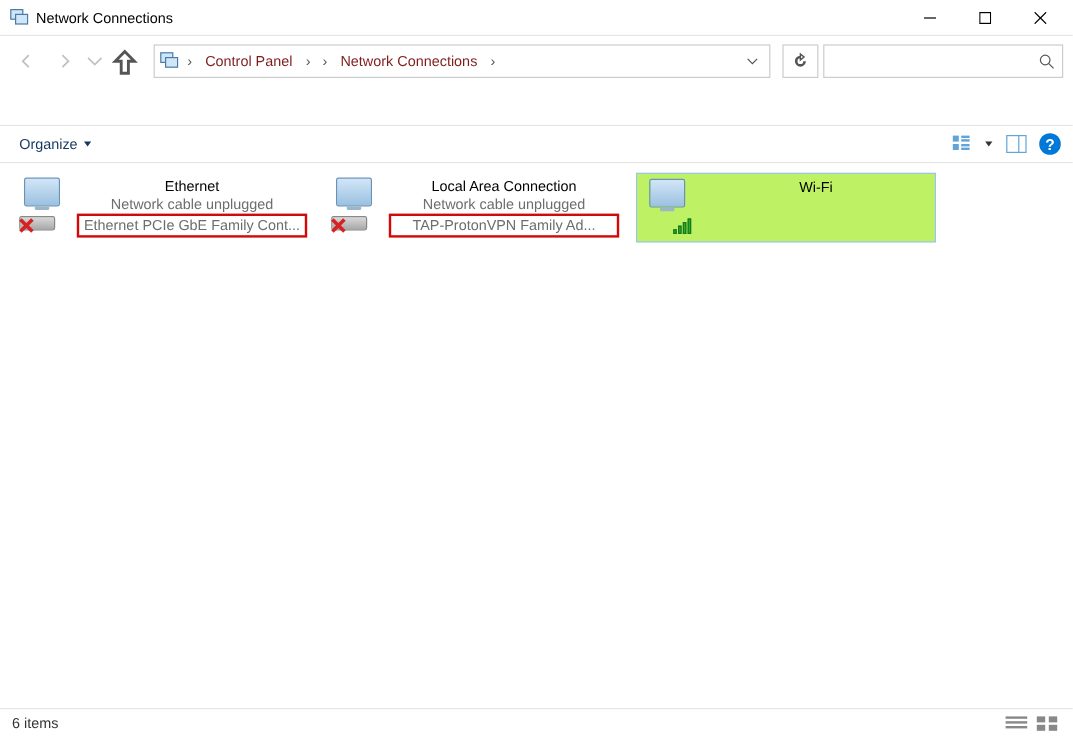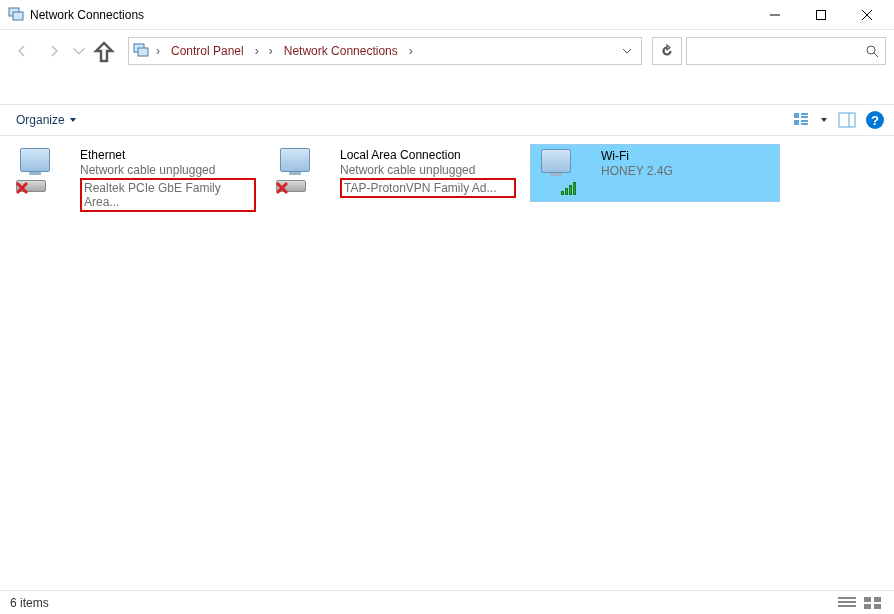--- a/index.html
+++ b/index.html
@@ -27,22 +27,22 @@
   .search-box .search-icon { width:14px; height:14px; color:#555; }
   
   .toolbar { height:32px; border-top:1px solid #e5e5e5; border-bottom:1px solid #e5e5e5; display:flex; align-items:center; padding:0 10px;margin-top:32px; }
   .organize { display:flex; align-items:center; gap:4px; color:#15385f; cursor:pointer; padding:2px 6px; }
   .toolbar .spacer { flex:1; }
   .tb-right { display:flex; align-items:center; gap:10px; }
   .tb-ic { width:18px; height:18px; display:flex;align-items:center;justify-content:center;cursor:pointer; color:#0066cc; }
   .help-ic { width:18px;height:18px;border-radius:50%;background:#0078d7;color:#fff;display:flex;align-items:center;justify-content:center;font-weight:bold;font-size:13px;cursor:pointer; }
   
   .content { flex:1; padding:8px 10px; display:flex; gap:10px; align-items:flex-start; }
-  .conn-item { width:250px; display:flex; align-items:flex-start; gap:18px; padding:4px; position:relative; }
-  .conn-item.selected { border:1px solid #99c7ee; background:#7dd3fc; }
+  .conn-item { width:250px; display:flex; align-items:flex-start; gap:2px; padding:4px; position:relative;text-align:center; }
+  .conn-item.selected { border:1px solid #99c7ee; background:#bef264; }
   .conn-icon-wrap { width:48px; height:48px; position:relative; flex:none; }
   .conn-monitor { position:absolute; top:0; left:6px; width:30px; height:24px; background:linear-gradient(#d2e5f7,#9bc1e0); border:1px solid #6792b9; border-radius:2px; }
   .conn-monitor::after { content:""; position:absolute; left:50%; transform:translateX(-50%); bottom:-4px; width:12px; height:3px; background:#9bb5c9; border-radius:1px; }
   .conn-cable { position:absolute; left:2px; bottom:4px; width:30px; height:12px; background:linear-gradient(#d9d9d9,#a9a9a9); border:1px solid #888; border-radius:2px; }
   .signal-bars { position:absolute; left:26px; bottom:2px; display:flex; align-items:flex-end; gap:1px; }
   .signal-bars span { width:3px; background:#2faa2f; border:1px solid #197a19; }
   .signal-bars span:nth-child(1){height:4px;}
   .signal-bars span:nth-child(2){height:7px;}
   .signal-bars span:nth-child(3){height:10px;}
   .signal-bars span:nth-child(4){height:13px;}
@@ -179,21 +179,21 @@
       <div class="conn-monitor"></div>
       <div class="conn-cable"></div>
       <svg class="red-x" viewBox="0 0 16 16">
           <path d="M3 3 L13 13 M13 3 L3 13" stroke="currentColor" stroke-width="3"></path>
         </svg>
     </div>
     <div class="conn-text">
       <span class="conn-name">Ethernet</span>
       <span class="conn-status">Network cable unplugged</span>
       <span class="conn-adapter-wrap">
-        <span class="conn-adapter">Realtek PCIe GbE Family Area...</span>
+        <span class="conn-adapter">Ethernet PCIe GbE Family Cont...</span>
       </span>
     </div>
   </div>
 
   <div class="conn-item">
     <div class="conn-icon-wrap">
       <div class="conn-monitor"></div>
       <div class="conn-cable"></div>
       <svg class="red-x" viewBox="0 0 16 16">
           <path d="M3 3 L13 13 M13 3 L3 13" stroke="currentColor" stroke-width="3"></path>
@@ -213,21 +213,20 @@
       <div class="conn-monitor"></div>
       <div class="signal-bars">
           <span></span>
           <span></span>
           <span></span>
           <span></span>
         </div>
     </div>
     <div class="conn-text">
       <span class="conn-name">Wi-Fi</span>
-      <span class="conn-status">HONEY 2.4G</span>
     </div>
   </div>
 
 </div>
 
 <div class="statusbar">
   <span>6 items</span>
   <div class="spacer"></div>
   <div class="view-ic">
     <svg viewBox="0 0 22 16">

